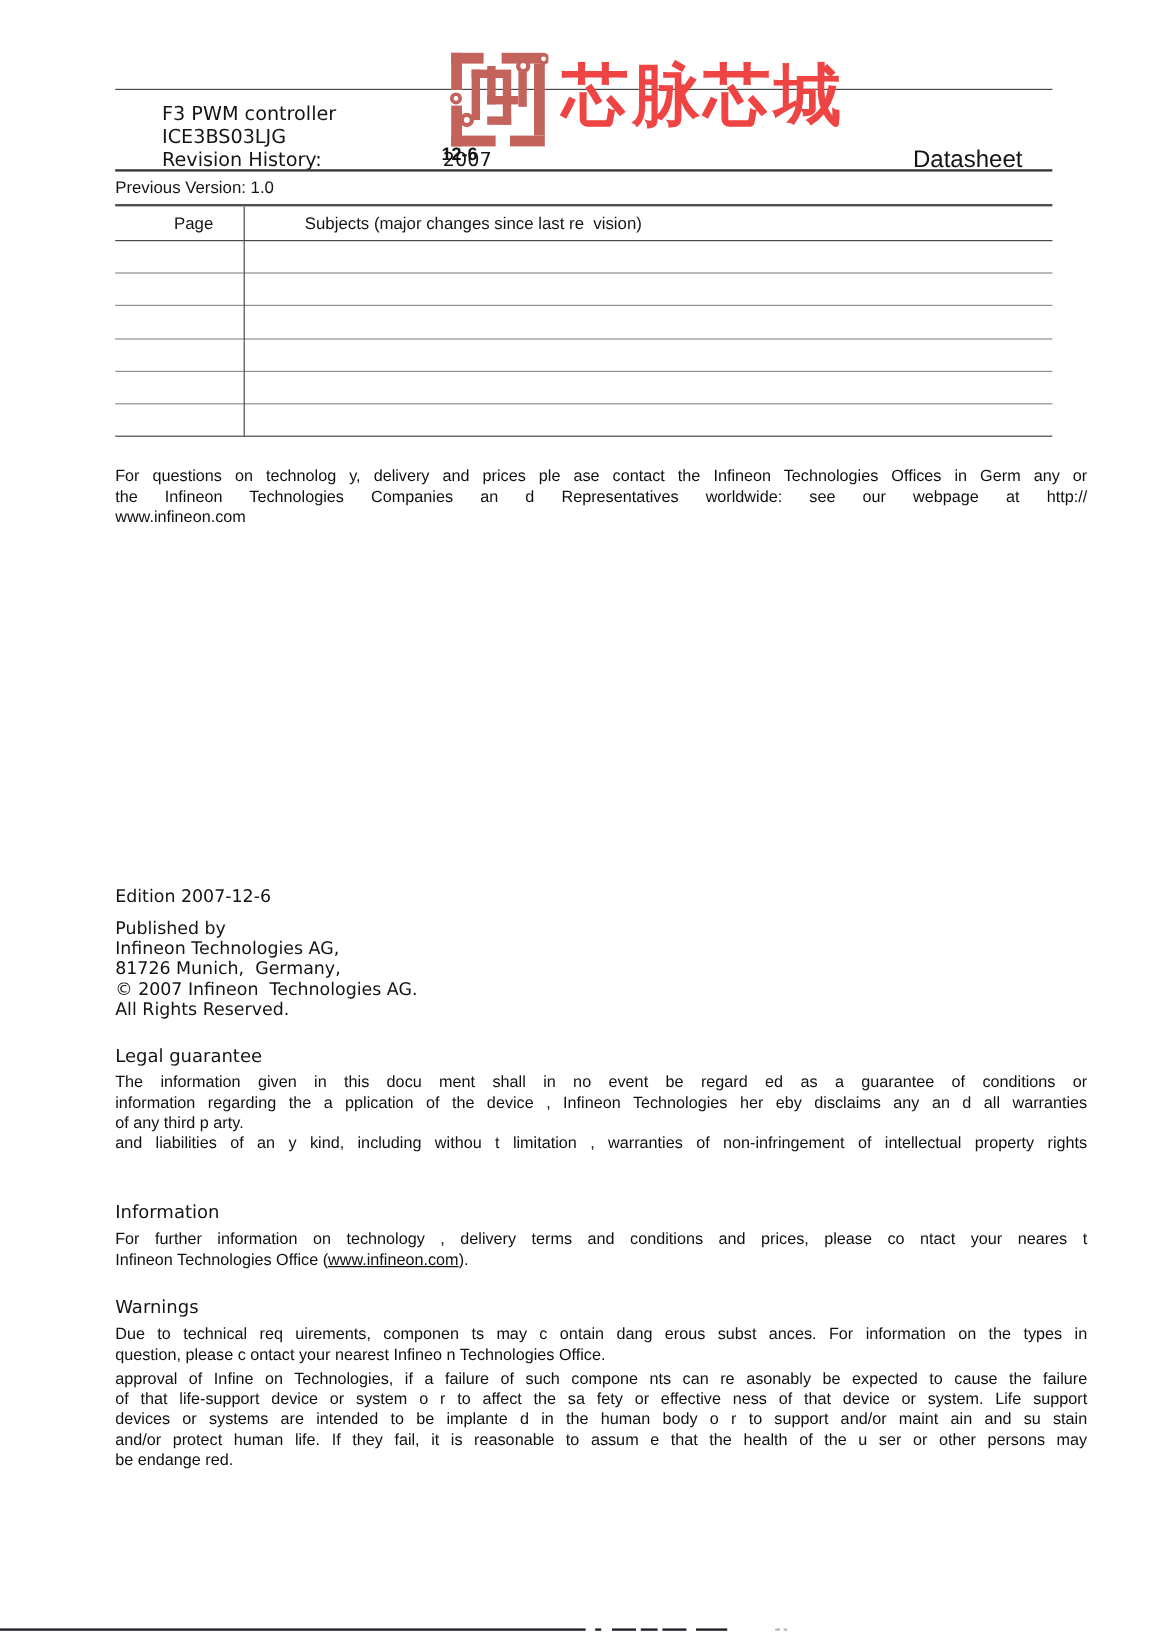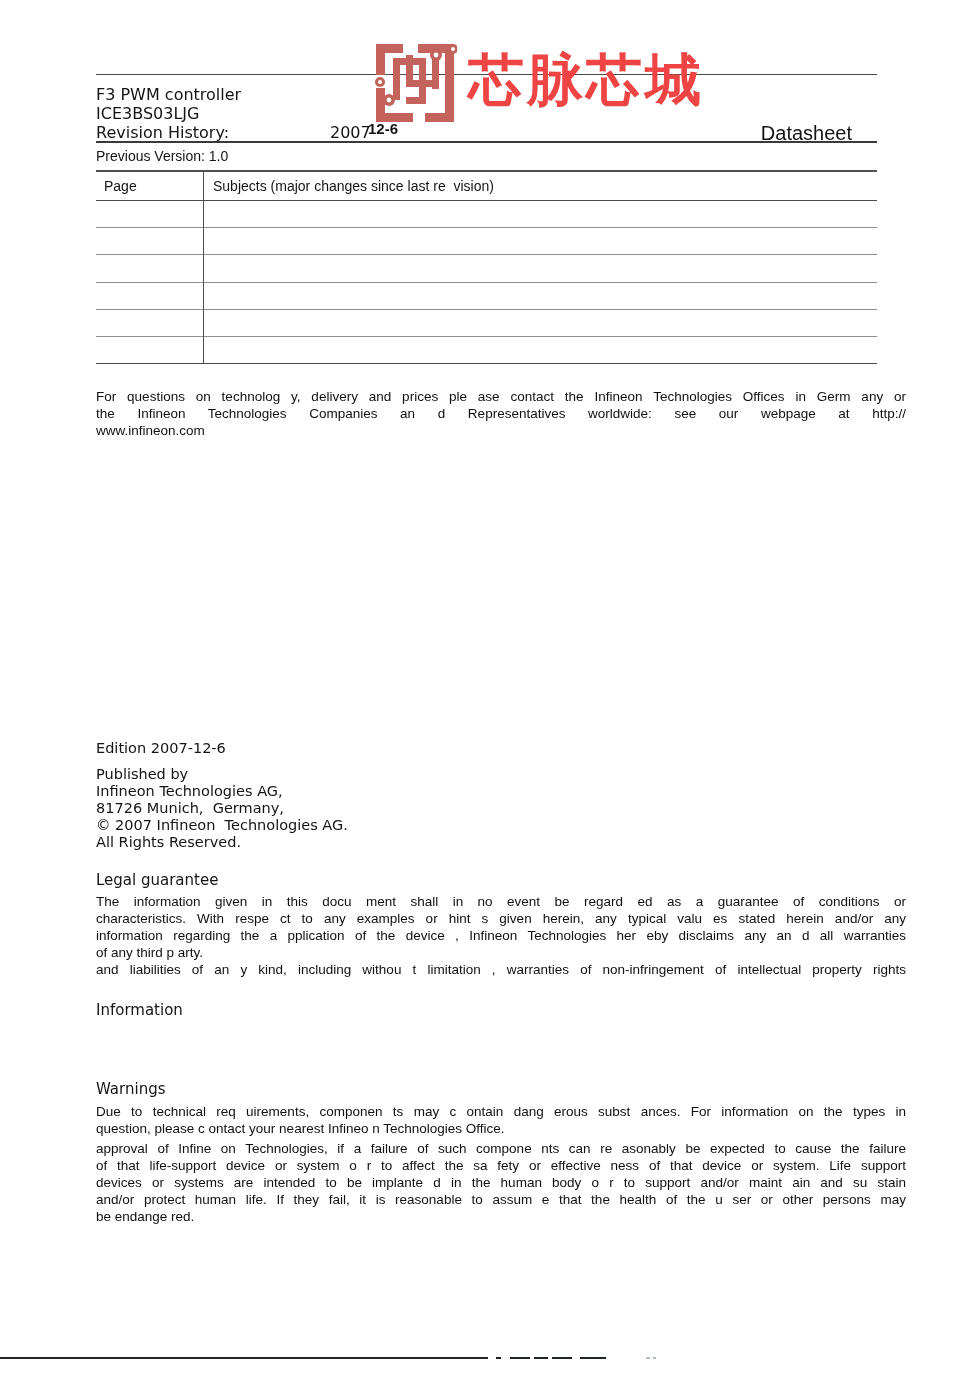--- a/index.html
+++ b/index.html
@@ -1,36 +1,36 @@
 <!DOCTYPE html>
 <html><head>
 <meta charset="utf-8">
 <style>
   html,body{margin:0;padding:0;background:#ffffff;}
   .page{position:relative;width:967px;height:1373px;background:#ffffff;overflow:hidden;
         font-family:"Liberation Sans",sans-serif;color:#141414;}
   .abs{position:absolute;}
   .rule{background:#4a4a4a;height:1px;}
-  .hfont{font-family:"DejaVu Sans",sans-serif;}
+  .hfont{font-family:"DejaVu Sans",sans-serif;margin-left:39px;}
   
   .htitle{font-size:16px;line-height:19px;white-space:pre;}
   .datasheet{font-size:20px;text-align:right;}
   .prev{font-size:14px;white-space:pre;}
   .revbold{font-weight:bold;font-size:15px;}
   
   .logo-text{font-family:"DejaVu Sans",sans-serif;font-weight:bold;font-size:56px;line-height:1;
              color:#ef4444;letter-spacing:3px;white-space:pre;}
   
   .rtable{left:96px;top:170px;width:781px;height:194px;border-top:2px solid #4f4f4f;
           display:flex;flex-direction:column;box-sizing:border-box;}
   .thead{height:29px;border-bottom:1px solid #4a4a4a;display:flex;align-items:center;box-sizing:border-box;}
   .tbody{flex:1;display:flex;flex-direction:column;}
   .trow{flex:1;border-bottom:1px solid #8f8f8f;box-sizing:border-box;}
   .trow:last-child{border-bottom:1px solid #4a4a4a;}
-  .c1{width:107px;padding-left:8px;box-sizing:border-box;font-size:14px;}
+  .c1{width:107px;padding-left:8px;box-sizing:border-box;font-size:14px;margin-left:41px;}
   .c2{flex:1;padding-left:10px;box-sizing:border-box;font-size:14px;white-space:pre;}
   .vdiv{position:absolute;left:107px;top:0;bottom:0;width:1px;background:#4f4f4f;}
   
   .para{width:810px;font-size:13.5px;line-height:17px;color:#101010;}
   .para .tl{text-align:justify;text-align-last:justify;}
   .para .tl.last{text-align:left;text-align-last:left;white-space:pre-wrap;}
   
   .edline{font-family:"DejaVu Sans",sans-serif;font-size:14.5px;line-height:17px;white-space:pre;}
   .heading{font-family:"DejaVu Sans",sans-serif;font-size:15px;line-height:18px;}
   .infoline2{white-space:pre;}
@@ -121,27 +121,30 @@
     <div class="edline">Published by</div>
     <div class="edline">Infineon Technologies AG,</div>
     <div class="edline">81726 Munich,  Germany,</div>
     <div class="edline">© 2007 Infineon  Technologies AG.</div>
     <div class="edline">All Rights Reserved.</div>
   </div>
 
   <div class="abs heading" style="left:96px;top:871px;">Legal guarantee</div>
   <div class="abs para" style="left:96px;top:893px;">
       <div class="tl">The information given in this docu ment shall in no event be regard ed as a guarantee of conditions  or</div>
-      <div class="tl">characteristics. With respe ct to any examples or hint s given herein, any typical valu es stated herein and/or any</div>
       <div class="tl">information regarding the a pplication of the device , Infineon Technologies her eby disclaims any an d all warranties</div>
       <div class="tl last">of any third p arty.</div>
       <div class="tl">and liabilities of an y kind, including withou t limitation , warranties of non-infringement of intellectual property  rights</div>
     </div>
 
   <div class="abs heading" style="left:96px;top:1001px;">Information</div>
+  <div class="abs para" style="left:96px;top:1024px;">
+    <div class="tl">For further information on technology , delivery terms and conditions and prices, please co ntact your neares t</div>
+    <div class="tl last infoline2"><span>Infineon Technologies Office (</span><span class="ulink">www.infineon.com</span><span>).</span></div>
+  </div>
 
   <div class="abs heading" style="left:96px;top:1080px;">Warnings</div>
   <div class="abs para" style="left:96px;top:1103px;">
       <div class="tl">Due to technical req uirements, componen ts may c ontain dang erous subst ances. For information  on the types in</div>
       <div class="tl last">question, please c ontact your nearest Infineo n Technologies Office.</div>
     </div>
   <div class="abs para" style="left:96px;top:1140px;">
       <div class="tl">approval of Infine on Technologies, if a failure of such compone nts can re asonably be expected  to cause the failure</div>
       <div class="tl">of that life-support device or system o r to affect the sa fety or effective ness of that device or system.   Life support</div>
       <div class="tl">devices or systems are intended to be implante d in the human body o r to support and/or maint ain and su stain</div>

